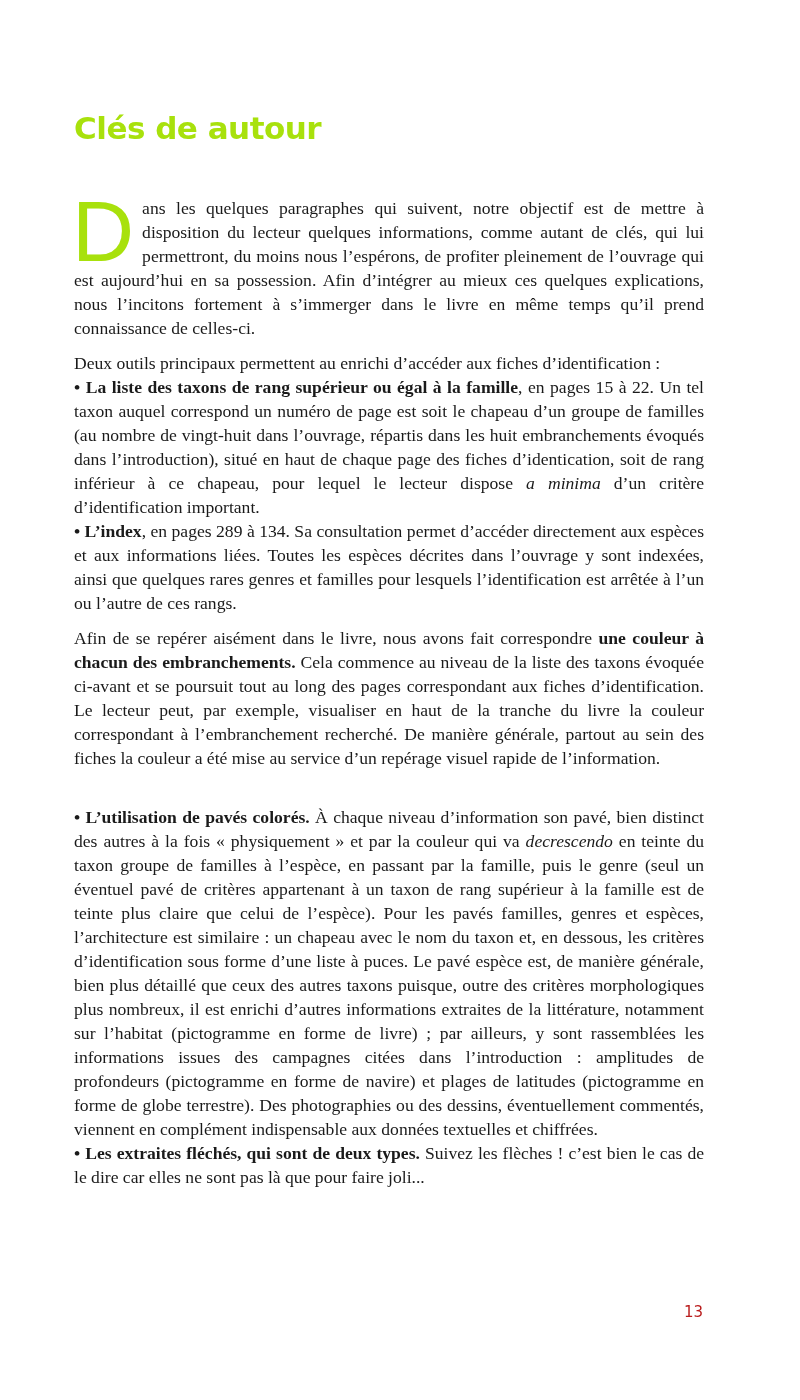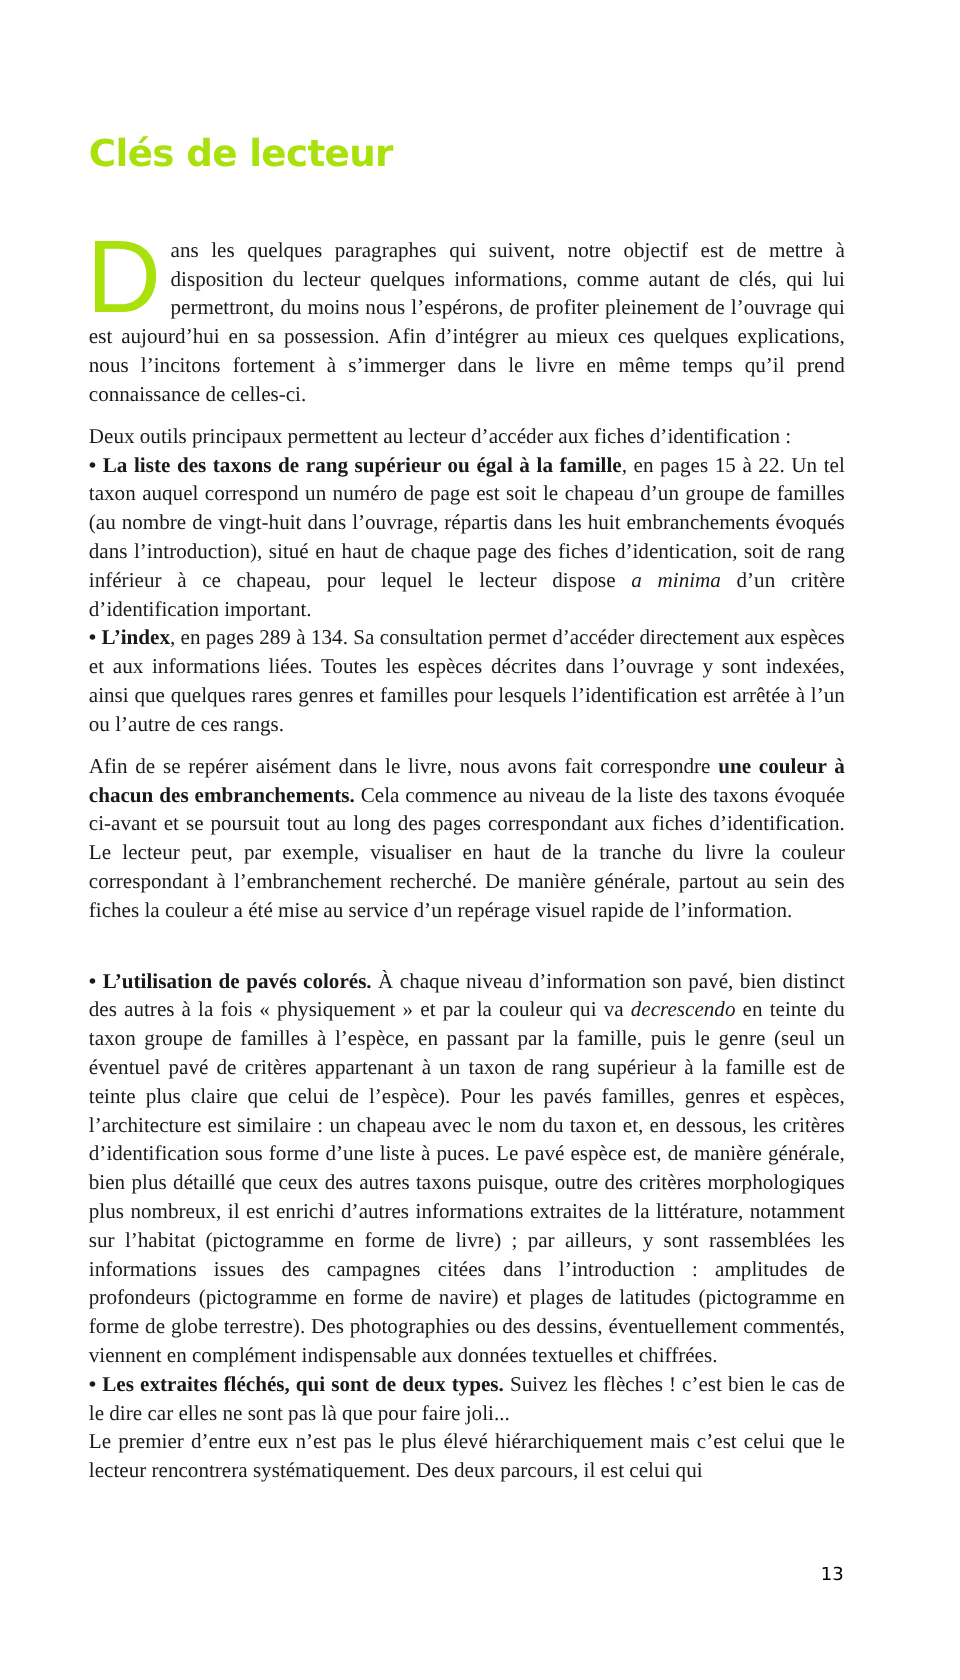--- a/index.html
+++ b/index.html
@@ -18,46 +18,45 @@
   .body-text p { margin: 0 0 11px 0; }
   .dropcap {
     float: left; font-family: "Liberation Sans", sans-serif;
     font-size: 86px; line-height: 66px; color: #a8e10c;
     margin: 2px 8px 0 -2px; height: 68px;
   }
   b { font-weight: bold; }
   i { }
   .page-number {
     position: absolute; left: 684px; top: 1303px;
-    font-family: "DejaVu Sans", sans-serif; font-size: 15px; color: #000000;
+    font-family: "DejaVu Sans", sans-serif; font-size: 15px; color: #b91c1c;
   }
 </style>
 </head>
 <body>
 
 <div class="page">
-  <h1 class="title">Clés de lecteur</h1>
+  <h1 class="title">Clés de autour</h1>
 
   <div class="body-text">
     <p>
       <span class="dropcap">D</span><span>ans les quelques paragraphes qui suivent, notre objectif est de mettre à disposition du lecteur quelques informations, comme autant de clés, qui lui permettront, du moins nous l’espérons, de profiter pleinement de l’ouvrage qui est aujourd’hui en sa possession. Afin d’intégrer au mieux ces quelques explications, nous l’incitons fortement à s’immerger dans le livre en même temps qu’il prend connaissance de celles-ci.</span>
     </p>
 
     <p>
-      <span>Deux outils principaux permettent au lecteur d’accéder aux fiches d’identification :</span><br>
+      <span>Deux outils principaux permettent au enrichi d’accéder aux fiches d’identification :</span><br>
       <b>• La liste des taxons de rang supérieur ou égal à la famille</b><span>, en pages 15 à 22. Un tel taxon auquel correspond un numéro de page est soit le chapeau d’un groupe de familles (au nombre de vingt-huit dans l’ouvrage, répartis dans les huit embranchements évoqués dans l’introduction), situé en haut de chaque page des fiches d’identication, soit de rang inférieur à ce chapeau, pour lequel le lecteur dispose </span><i>a minima</i><span> d’un critère d’identification important.</span><br>
       <b>• L’index</b><span>, en pages 289 à 134. Sa consultation permet d’accéder directement aux espèces et aux informations liées. Toutes les espèces décrites dans l’ouvrage y sont indexées, ainsi que quelques rares genres et familles pour lesquels l’identification est arrêtée à l’un ou l’autre de ces rangs.</span>
     </p>
 
     <p>
       <span>Afin de se repérer aisément dans le livre, nous avons fait correspondre </span><b>une couleur à chacun des embranchements.</b><span> Cela commence au niveau de la liste des taxons évoquée ci-avant et se poursuit tout au long des pages correspondant aux fiches d’identification. Le lecteur peut, par exemple, visualiser en haut de la tranche du livre la couleur correspondant à l’embranchement recherché. De manière générale, partout au sein des fiches la couleur a été mise au service d’un repérage visuel rapide de l’information.</span>
     </p>
 
     <p>
       <br>
       <b>• L’utilisation de pavés colorés.</b><span> À chaque niveau d’information son pavé, bien distinct des autres à la fois « physiquement » et par la couleur qui va </span><i>decrescendo</i><span> en teinte du taxon groupe de familles à l’espèce, en passant par la famille, puis le genre (seul un éventuel pavé de critères appartenant à un taxon de rang supérieur à la famille est de teinte plus claire que celui de l’espèce). Pour les pavés familles, genres et espèces, l’architecture est similaire : un chapeau avec le nom du taxon et, en dessous, les critères d’identification sous forme d’une liste à puces. Le pavé espèce est, de manière générale, bien plus détaillé que ceux des autres taxons puisque, outre des critères morphologiques plus nombreux, il est enrichi d’autres informations extraites de la littérature, notamment sur l’habitat (pictogramme en forme de livre) ; par ailleurs, y sont rassemblées les informations issues des campagnes citées dans l’introduction : amplitudes de profondeurs (pictogramme en forme de navire) et plages de latitudes (pictogramme en forme de globe terrestre). Des photographies ou des dessins, éventuellement commentés, viennent en complément indispensable aux données textuelles et chiffrées.</span><br>
       <b>• Les extraites fléchés, qui sont de deux types.</b><span> Suivez les flèches ! c’est bien le cas de le dire car elles ne sont pas là que pour faire joli...</span><br>
-      <span>Le premier d’entre eux n’est pas le plus élevé hiérarchiquement mais c’est celui que le lecteur rencontrera systématiquement. Des deux parcours, il est celui qui</span>
     </p>
   </div>
 </div>
 
 <div class="page-number">13</div>
 
 </body></html>

